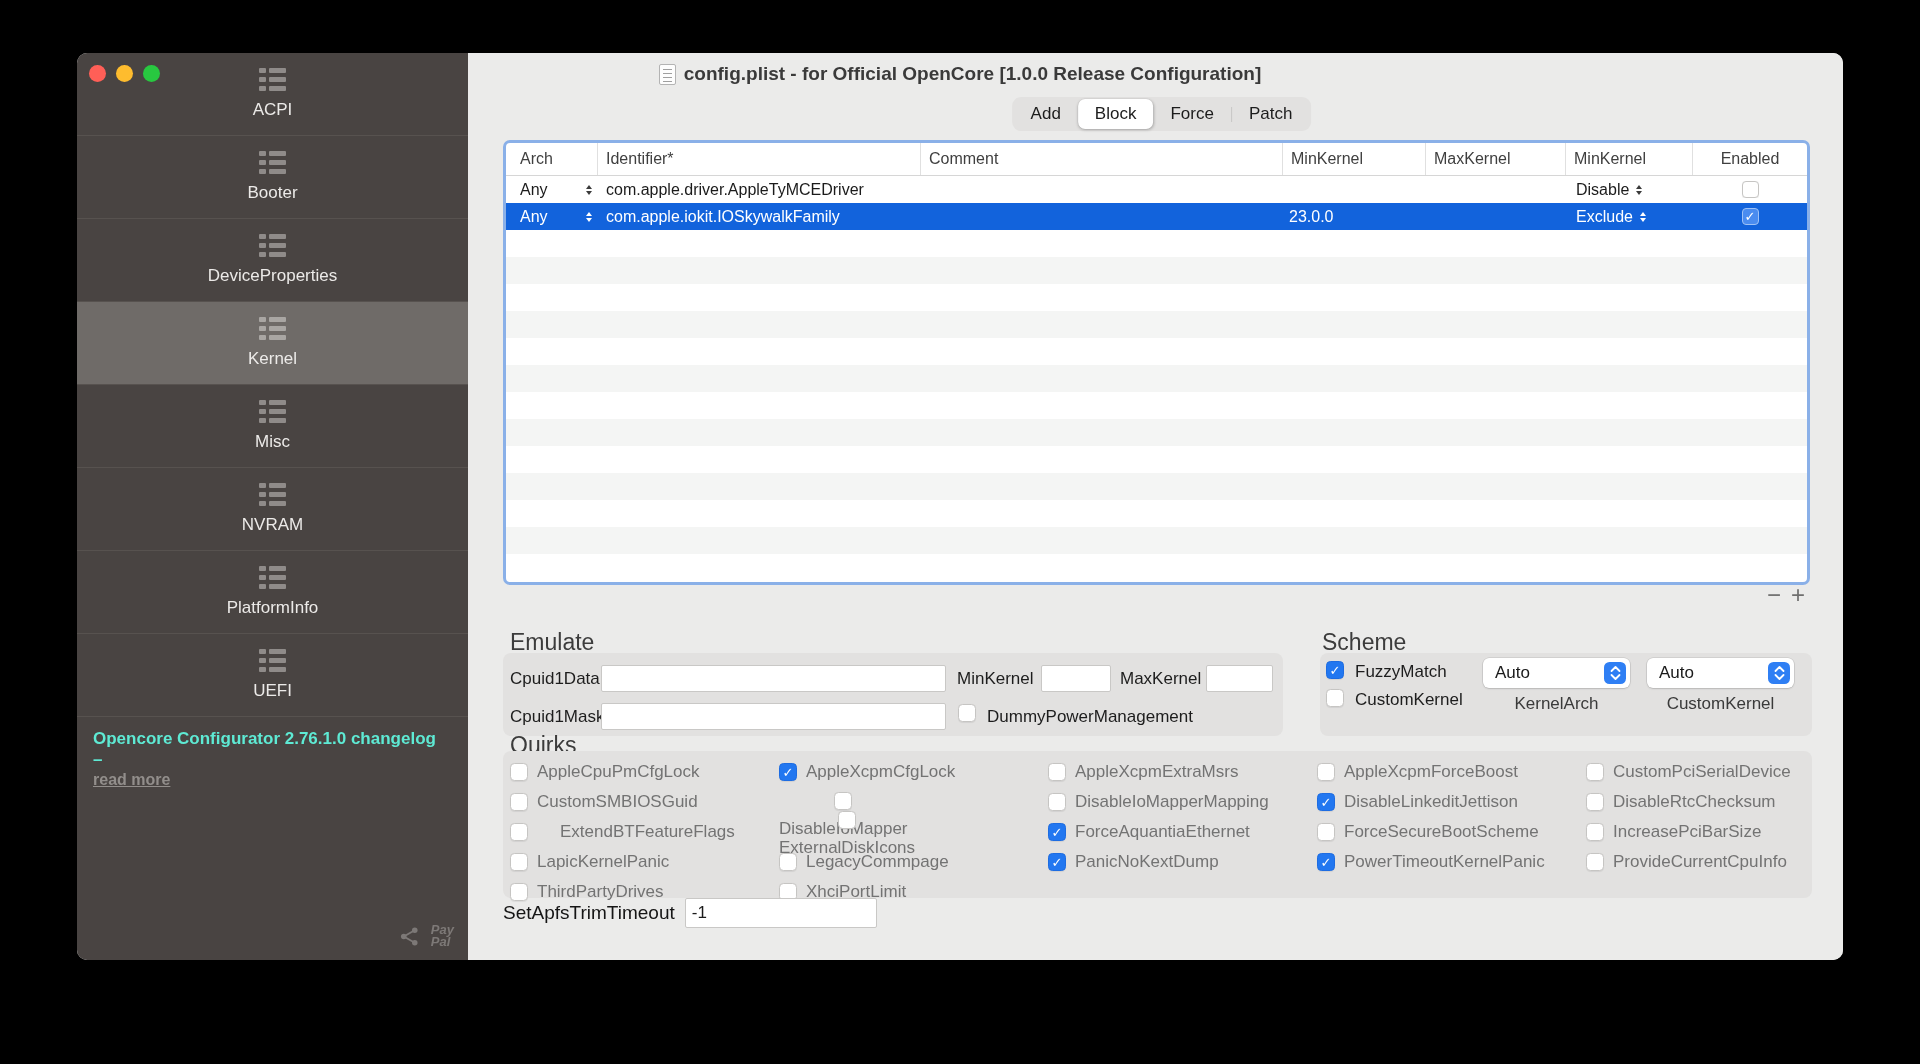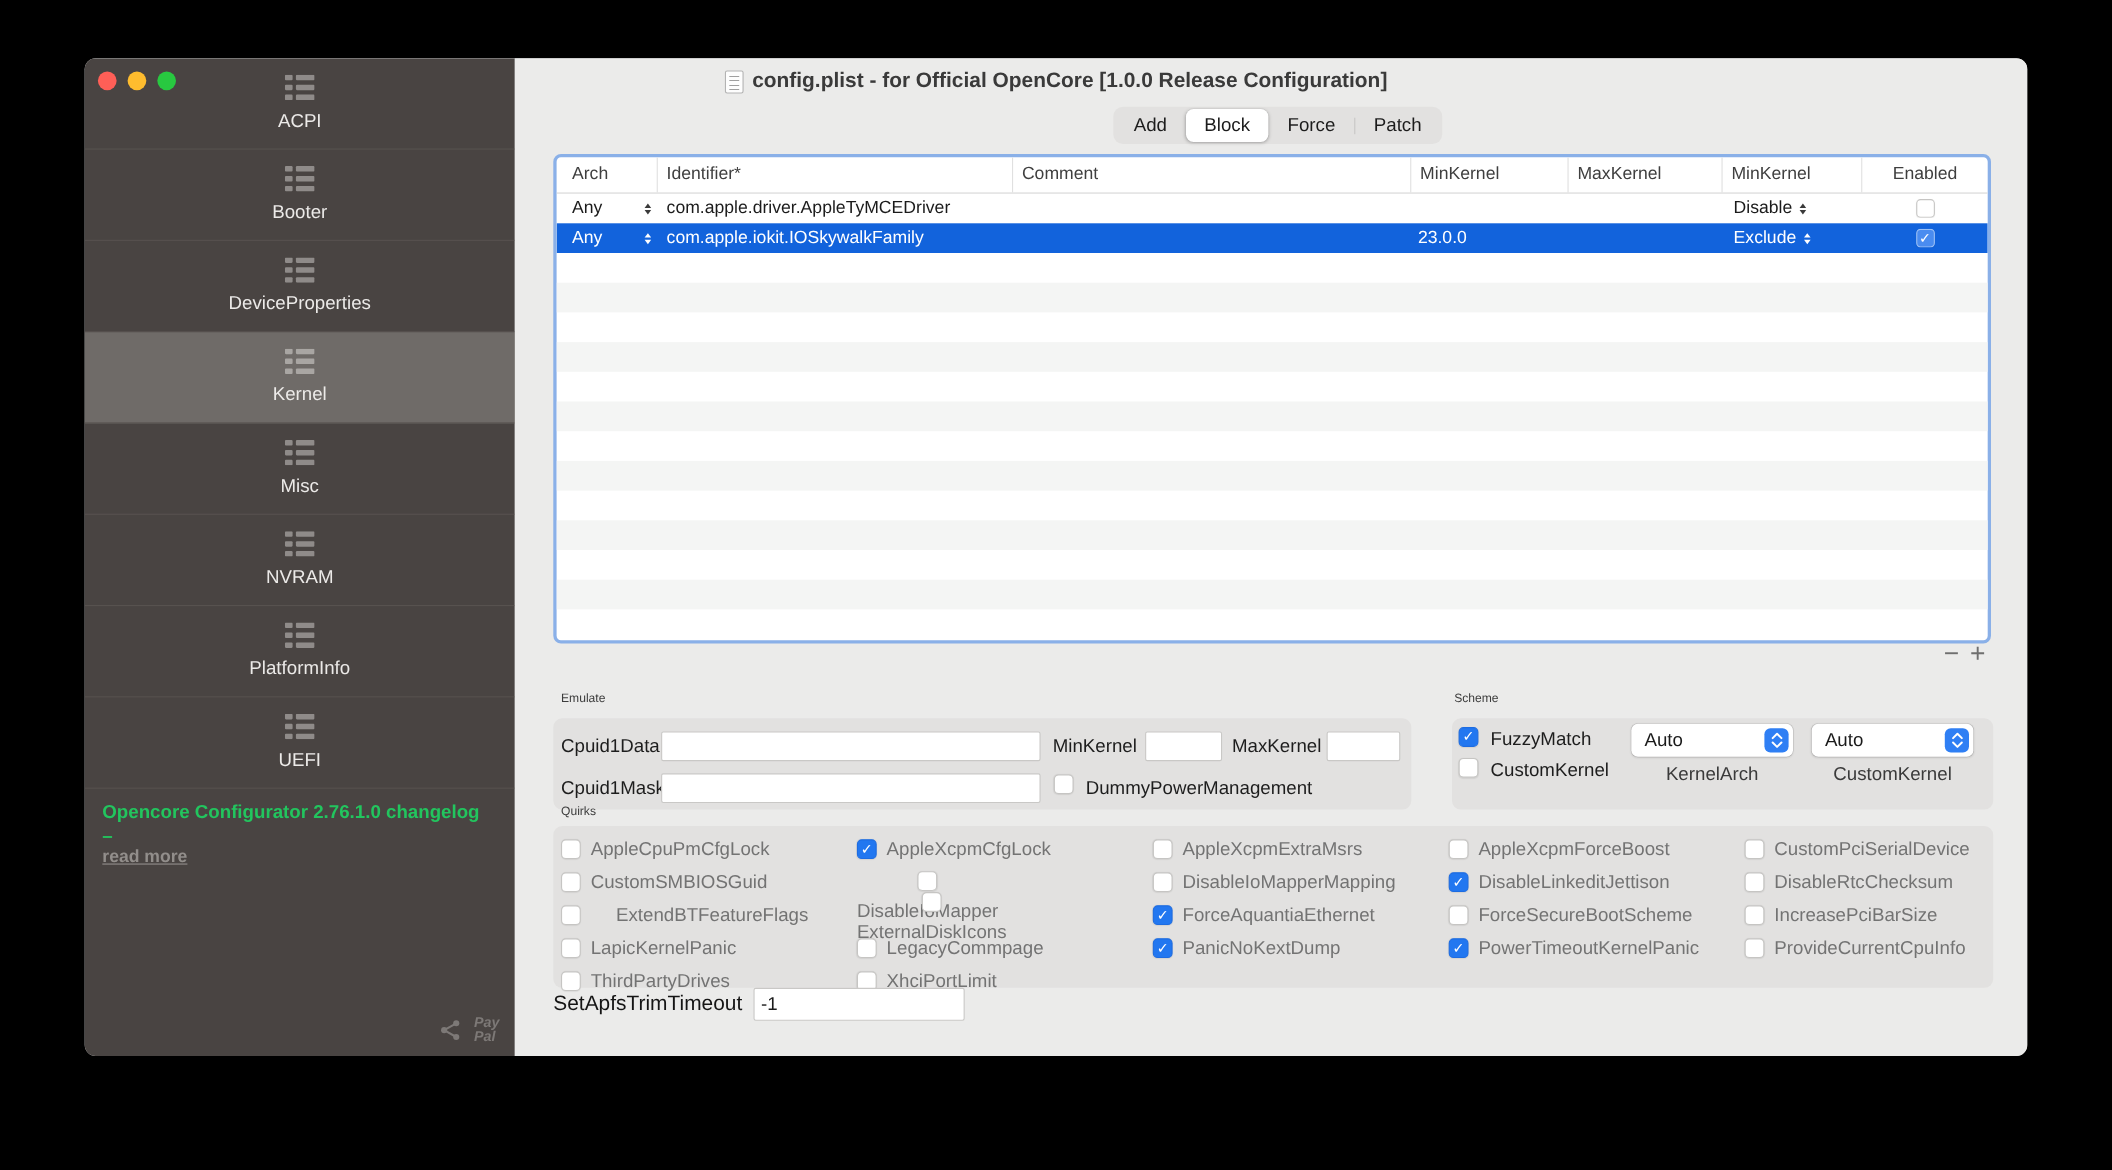--- a/index.html
+++ b/index.html
@@ -16,21 +16,21 @@
 .tl{width:17px;height:17px;border-radius:50%}
 .tl.red{background:#ff5f57}.tl.yellow{background:#febc2e}.tl.green{background:#28c840}
 
 .sidebar{width:391px;height:100%;background:#494442;position:relative;flex:none}
 .side-item{height:83px;display:flex;flex-direction:column;align-items:center;justify-content:center;gap:9px;border-bottom:1px solid #57524f;color:#8f8b89;cursor:default}
 .side-item.selected{background:#6f6b68;color:#a9a6a3}
 .side-label{font-size:17px;color:#eceae8}
 .side-icon{display:block;line-height:0}
 
 .changelog{position:absolute;left:16px;top:675px;width:352px}
-.changelog-text{font-size:17px;font-weight:700;color:#22c55e;line-height:21px}
+.changelog-text{font-size:17px;font-weight:700;color:#5eead4;line-height:21px}
 .read-more{display:inline-block;font-size:16px;font-weight:700;color:#928e8b;text-decoration:underline;margin-top:1px}
 
 .side-footer{position:absolute;right:14px;bottom:12px;display:flex;align-items:center;gap:10px}
 .paypal{font-size:13px;font-weight:700;font-style:italic;color:#7d7977;line-height:12px}
 
 .main{flex:1;position:relative;background:#ebebea}
 
 .tabs{position:absolute;top:44px;left:50%;transform:translateX(calc(-50% + 6px));display:flex;align-items:center;height:34px;background:#e2e1e0;border-radius:9px;padding:0 2px}
 .tab{padding:0 17px;height:30px;line-height:30px;font-size:17px;color:#1c1c1c;border-radius:7px}
 .tab.selected{background:#fff;box-shadow:0 0 0 .5px rgba(0,0,0,.05),0 1px 3px rgba(0,0,0,.25)}
@@ -61,21 +61,21 @@
 .cb{width:18px;height:18px;border-radius:4.5px;background:#fff;border:1px solid #c6c5c3;display:inline-block;position:relative;flex:none;box-shadow:0 .5px 1px rgba(0,0,0,.07)}
 .cb.checked{background:#2277f0;border-color:#1d6ce2}
 .cb.checked::after{content:"\2713";position:absolute;left:0;top:0;width:100%;height:100%;display:flex;align-items:center;justify-content:center;color:#fff;font-size:13px;font-weight:700}
 .row-cb{width:17px;height:17px;border-radius:4px}
 .trow.sel .row-cb{border-color:#9dc1f6}
 .trow.sel .row-cb.checked{background:#4a8cf0;border-color:#9dc1f6}
 
 .table-actions{position:absolute;left:35px;top:531px;width:1307px;text-align:right}
 .ta-btn{display:inline-block;font-size:24px;line-height:22px;padding:0 5px;color:#6f6f6f;font-weight:400}
 
-.sec-label{position:absolute;font-size:11px;color:#3c3c3c}
+.sec-label{position:absolute;font-size:23px;color:#3c3c3c}
 .panel{position:absolute;background:#e2e1e0;border-radius:8px}
 
 .txt{position:absolute;border:1px solid #c9c8c6;border-radius:2px;background:#fff;font-size:16px;padding:0 6px;height:27px;outline:none;color:#1b1b1b}
 .f-label{position:absolute;font-size:17px;color:#1d1d1d;line-height:27px;white-space:nowrap}
 
 .dropdown{position:absolute;width:147px;height:30px;background:#fff;border-radius:6px;box-shadow:0 0 0 .5px rgba(0,0,0,.14),0 1px 2px rgba(0,0,0,.12);display:flex;align-items:center;justify-content:space-between;padding:0 4px 0 12px}
 .dd-value{font-size:17px;color:#1a1a1a}
 .dd-btn{width:22px;height:22px;background:#2f7ff4;border-radius:5.5px;display:flex;align-items:center;justify-content:center;flex:none}
 .dd-label{position:absolute;width:147px;text-align:center;font-size:17px;color:#3a3a3a}
 

